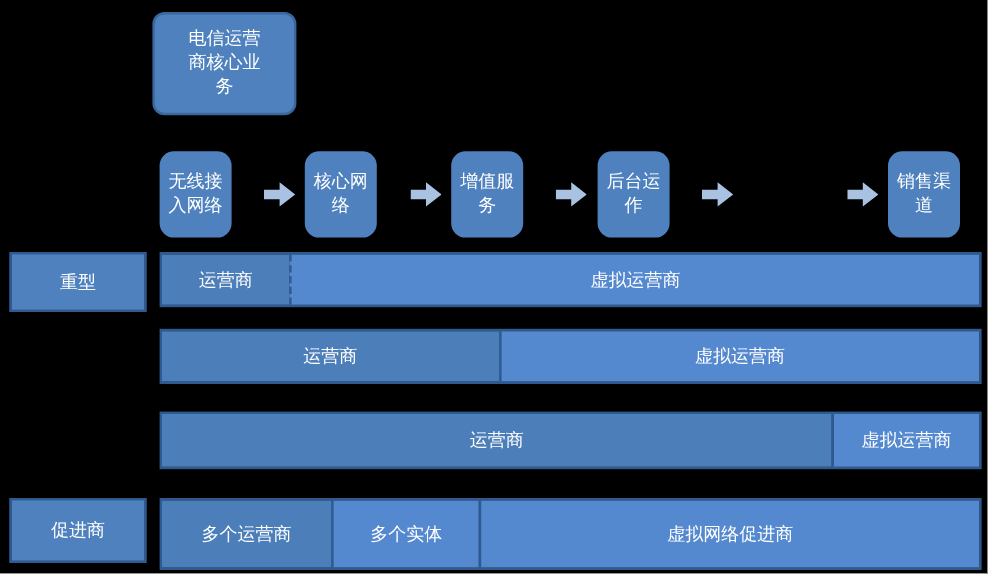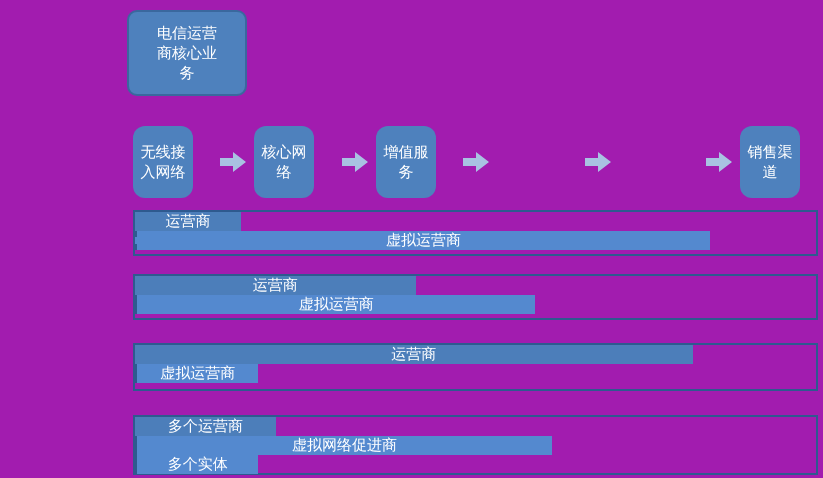--- a/index.html
+++ b/index.html
@@ -1,20 +1,20 @@
 <!DOCTYPE html>
 <html><head>
 <meta charset="utf-8">
 <style>
   html, body { margin: 0; padding: 0; background: #ffffff; }
   .stage {
     position: relative;
     width: 823px;
     height: 478px;
-    background: #a21caf;
+    background: #000000;
     font-family: "Liberation Sans", "DejaVu Sans", sans-serif;
     color: #ffffff;
     overflow: hidden;
   }
   .txt { white-space: pre-line; text-align: center; }
 
   
   .core-box {
     position: absolute; left: 127px; top: 10px; width: 116px; height: 82px;
     background: #4E81BD; border: 2px solid #3A689E; border-radius: 10px;
@@ -44,21 +44,21 @@
   
   .row-label {
     position: absolute; left: 8px; width: 110px;
     background: #4E81BD; border: 2px solid #2E5A8F;
     display: flex; align-items: center; justify-content: center;
     font-size: 15px;
   }
   .bar {
     position: absolute; left: 133px; width: 685px;
     border: 2px solid #2E5A8F;
-    display: flex; box-sizing: border-box; flex-direction: column;
+    display: flex; box-sizing: border-box;
   }
   .seg {
     display: flex; align-items: center; justify-content: center;
     font-size: 15px; box-sizing: border-box;
   }
   .seg.dark   { background: #4C7EBA; }
   .seg.bright { background: #5489CF; }
   .seg + .seg { border-left: 2px solid #2E5A8F; }
   .seg.dashed-divider { border-left: 2px dashed #2E5A8F; }
 </style>
@@ -81,27 +81,34 @@
   <div class="step" style="left:254px">
     <span class="txt">核心网
 络</span>
   </div>
   <div class="arrow" style="left:342px"></div>
   <div class="step" style="left:376px">
     <span class="txt">增值服
 务</span>
   </div>
   <div class="arrow" style="left:463px"></div>
+  <div class="step" style="left:498px">
+    <span class="txt">后台运
+作</span>
+  </div>
   <div class="arrow" style="left:585px"></div>
   <div class="arrow" style="left:706px"></div>
   <div class="step" style="left:740px">
     <span class="txt">销售渠
 道</span>
   </div>
 
+  <div class="row-label" style="top:210px;height:46px">
+    <span>重型</span>
+  </div>
   <div class="bar" style="top:210px;height:46px">
     <div class="seg dark" style="width:15.6%">
       <span>运营商</span>
     </div>
     <div class="seg bright dashed-divider" style="width:84.4%">
       <span>虚拟运营商</span>
     </div>
   </div>
 
   <div class="bar" style="top:274px;height:46px">
@@ -115,25 +122,28 @@
 
   <div class="bar" style="top:343px;height:48px">
     <div class="seg dark" style="width:81.9%">
       <span>运营商</span>
     </div>
     <div class="seg bright" style="width:18.1%">
       <span>虚拟运营商</span>
     </div>
   </div>
 
+  <div class="row-label" style="top:415px;height:50px">
+    <span>促进商</span>
+  </div>
   <div class="bar" style="top:415px;height:60px">
     <div class="seg dark" style="width:20.7%">
       <span>多个运营商</span>
     </div>
+    <div class="seg bright" style="width:18.1%">
+      <span>多个实体</span>
+    </div>
     <div class="seg bright" style="width:61.2%">
       <span>虚拟网络促进商</span>
-    </div>
-    <div class="seg bright" style="width:18.1%">
-      <span>多个实体</span>
     </div>
   </div>
 
 </div>
 
 </body></html>

